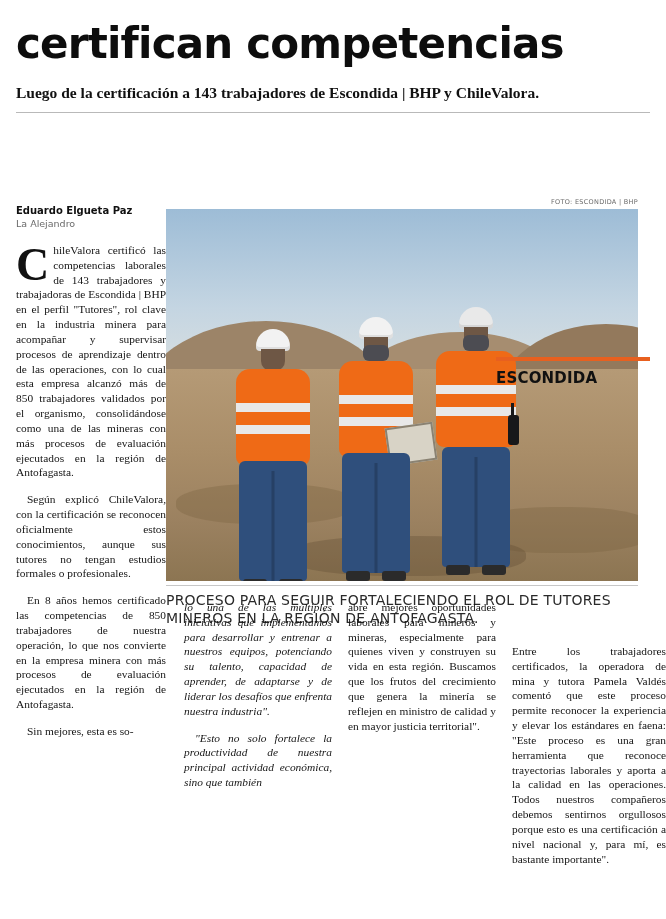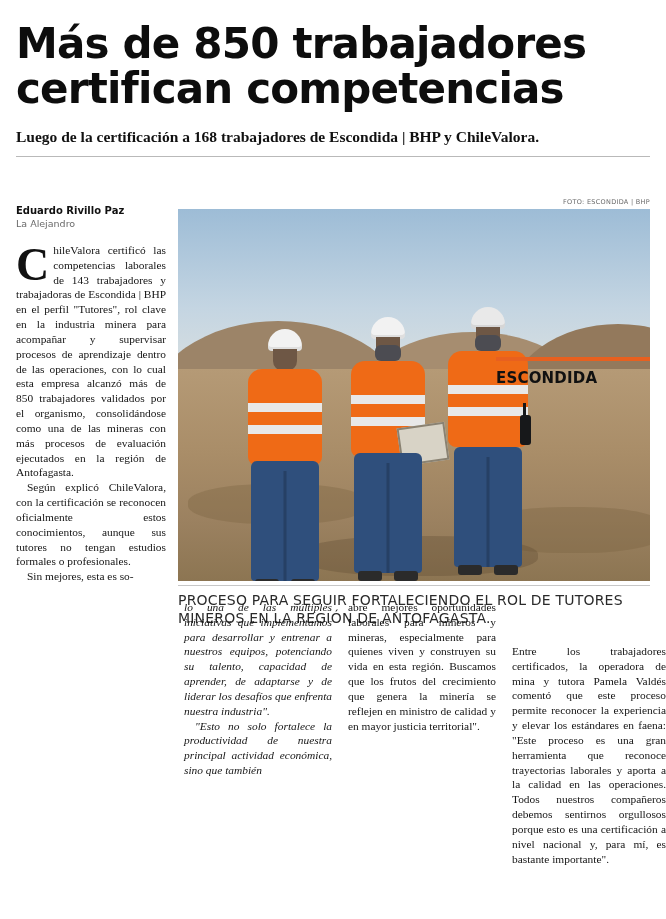--- a/index.html
+++ b/index.html
@@ -71,21 +71,21 @@
   .byline .outlet {
     font-family: "DejaVu Sans", sans-serif;
     font-size: 9.5px;
     color: #6a6a6a;
     line-height: 1.3;
   }
 
   
   .photo-block {
     position: absolute;
-    left: 178px;
+    left: 166px;
     top: 198px;
     width: 472px;
   }
   .photo-credit {
     font-family: "DejaVu Sans", sans-serif;
     font-size: 6.5px;
     letter-spacing: 0.3px;
     color: #6a6a6a;
     text-align: right;
     padding-bottom: 3px;
@@ -201,21 +201,21 @@
     top: 0;
     font-family: "Liberation Serif", serif;
     font-size: 11.4px;
     line-height: 1.3;
     text-align: justify;
     color: #141414;
     hyphens: auto;
   }
   .col p { margin: 0 0 0 0; text-indent: 11px; }
   .col p.first { text-indent: 0; }
-  .col p + p { margin-top: 0; }
+  .col p + p { margin-top: 12px; }
 
   #col1 { left: 0;   width: 150px; }
   #col2 { left: 168px; width: 148px; top: 357px; font-style: italic; }
   #col3 { left: 332px; width: 148px; top: 357px; }
   #col4 { left: 496px; width: 154px; top: 357px; }
 
   .dropcap {
     float: left;
     font-family: "Liberation Serif", serif;
     font-weight: bold;
@@ -254,29 +254,28 @@
     vertical-align: -1px;
   }
 </style>
 </head>
 <body>
 
 <div class="page">
 
   <div class="headline-wrap">
     <h1 class="headline">
-      <span>Más de 850 trabajadores</span>
       <span class="l2">certifican competencias</span>
     </h1>
-    <div class="subhead">Luego de la certificación a 168 trabajadores de Escondida | BHP y ChileValora.</div>
+    <div class="subhead">Luego de la certificación a 143 trabajadores de Escondida | BHP y ChileValora.</div>
   </div>
   <hr class="rule">
 
   <div class="byline">
-    <div class="author">Eduardo Rivillo Paz</div>
+    <div class="author">Eduardo Elgueta Paz</div>
     <div class="outlet">La Alejandro</div>
   </div>
 
   <div class="photo-block">
     <div class="photo-credit">FOTO: ESCONDIDA | BHP</div>
     <div class="photo">
       <div class="sky"></div>
       <div class="hill h1"></div>
       <div class="hill h2"></div>
       <div class="hill h3"></div>
@@ -329,20 +328,21 @@
       </div>
     </div>
     <div class="caption caption-rule">PROCESO PARA SEGUIR FORTALECIENDO EL ROL DE TUTORES MINEROS EN LA REGIÓN DE ANTOFAGASTA.</div>
   </div>
 
   <div class="cols">
 
     <div class="col" id="col1">
       <p class="first"><span class="dropcap">C</span><span>hileValora certificó las competencias laborales de 143 trabajadores y trabajadoras de Escondida | BHP en el perfil "Tutores", rol clave en la industria minera para acompañar y supervisar procesos de aprendizaje dentro de las operaciones, con lo cual esta empresa alcanzó más de 850 trabajadores validados por el organismo, consolidándose como una de las mineras con más procesos de evaluación ejecutados en la región de Antofagasta.</span></p>
       <p>Según explicó ChileValora, con la certificación se reconocen oficialmente estos conocimientos, aunque sus tutores no tengan estudios formales o profesionales.</p>
+      <p>En 8 años hemos certificado las competencias de 850 trabajadores de nuestra operación, lo que nos convierte en la empresa minera con más procesos de evaluación ejecutados en la región de Antofagasta.</p>
       <p>Sin mejores, esta es so-</p>
     </div>
 
     <div class="col" id="col2">
       <p class="first">lo una de las múltiples iniciativas que implementamos para desarrollar y entrenar a nuestros equipos, potenciando su talento, capacidad de aprender, de adaptarse y de liderar los desafíos que enfrenta nuestra industria".</p>
       <p>"Esto no solo fortalece la productividad de nuestra principal actividad económica, sino que también</p>
     </div>
 
     <div class="col" id="col3">
       <p class="first">abre mejores oportunidades laborales para mineros y mineras, especialmente para quienes viven y construyen su vida en esta región. Buscamos que los frutos del crecimiento que genera la minería se reflejen en ministro de calidad y en mayor justicia territorial".</p>

